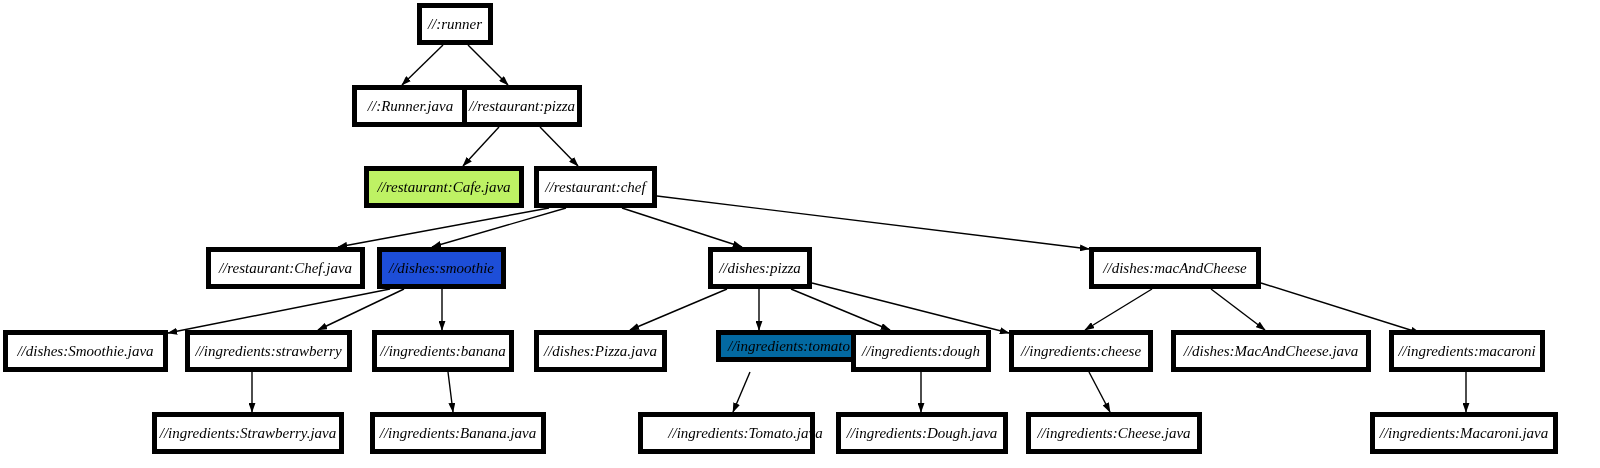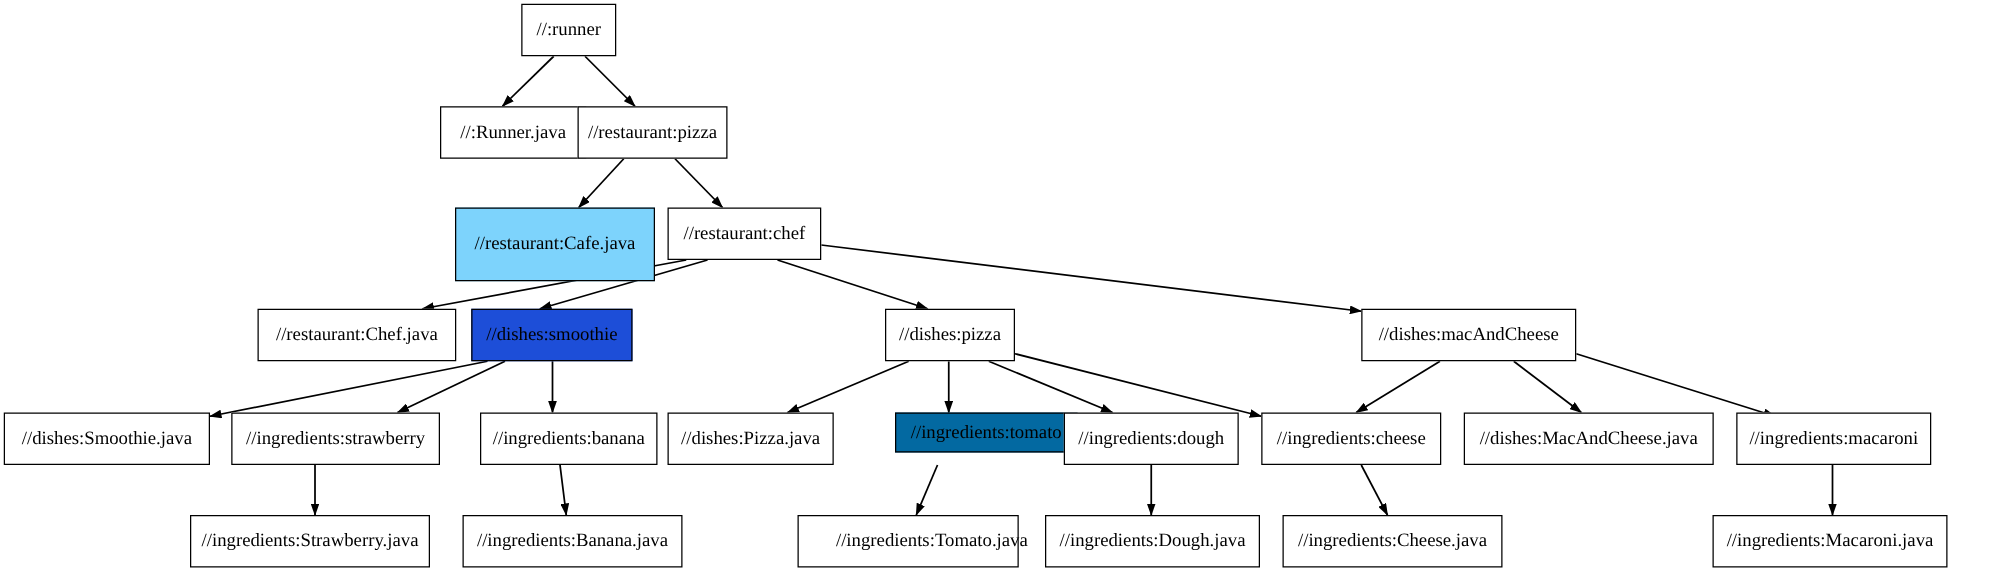--- a/index.html
+++ b/index.html
@@ -27,26 +27,27 @@
   #node-layer {
     position: absolute;
     left: 0;
     top: 0;
     width: 1600px;
     height: 468px;
   }
   .graph-node {
     position: absolute;
     box-sizing: border-box;
-    border: 1px solid #fca5a5;
+    border: 5px solid #fca5a5;
     background: #ffffff;
     display: flex;
     align-items: center;
     justify-content: center;
     white-space: nowrap;
+    font-style: italic;
   }
   .graph-node .node-label {
     font-family: "Liberation Serif", "DejaVu Serif", serif;
     font-size: 15px;
     line-height: 1;
     color: #000000;
     letter-spacing: 0px;
   }
 </style>
 </head>
@@ -91,21 +92,21 @@
   <div id="node-layer">
       <div class="graph-node" style="left: 417px; top: 3px; width: 76px; height: 42px; border-color: rgb(0, 0, 0); background: rgb(255, 255, 255);">
         <span class="node-label">//:runner</span>
       </div>
       <div class="graph-node" style="left: 352px; top: 85px; width: 117px; height: 42px; border-color: rgb(0, 0, 0); background: rgb(255, 255, 255);">
         <span class="node-label">//:Runner.java</span>
       </div>
       <div class="graph-node" style="left: 462px; top: 85px; width: 120px; height: 42px; border-color: rgb(0, 0, 0); background: rgb(255, 255, 255);">
         <span class="node-label">//restaurant:pizza</span>
       </div>
-      <div class="graph-node" style="left: 364px; top: 166px; width: 160px; height: 59px; border-color: rgb(0, 0, 0); background: #7dd3fc;">
+      <div class="graph-node" style="left: 364px; top: 166px; width: 160px; height: 42px; border-color: rgb(0, 0, 0); background: #bef264;">
         <span class="node-label">//restaurant:Cafe.java</span>
       </div>
       <div class="graph-node" style="left: 534px; top: 166px; width: 123px; height: 42px; border-color: rgb(0, 0, 0); background: rgb(255, 255, 255);">
         <span class="node-label">//restaurant:chef</span>
       </div>
       <div class="graph-node" style="left: 206px; top: 247px; width: 159px; height: 42px; border-color: rgb(0, 0, 0); background: rgb(255, 255, 255);">
         <span class="node-label">//restaurant:Chef.java</span>
       </div>
       <div class="graph-node" style="left: 377px; top: 247px; width: 129px; height: 42px; border-color: rgb(0, 0, 0); background: #1d4ed8;">
         <span class="node-label">//dishes:smoothie</span>
@@ -115,21 +116,21 @@
       </div>
       <div class="graph-node" style="left: 1089px; top: 247px; width: 172px; height: 42px; border-color: rgb(0, 0, 0); background: rgb(255, 255, 255);">
         <span class="node-label">//dishes:macAndCheese</span>
       </div>
       <div class="graph-node" style="left: 3px; top: 330px; width: 165px; height: 42px; border-color: rgb(0, 0, 0); background: rgb(255, 255, 255);">
         <span class="node-label">//dishes:Smoothie.java</span>
       </div>
       <div class="graph-node" style="left: 185px; top: 330px; width: 167px; height: 42px; border-color: rgb(0, 0, 0); background: rgb(255, 255, 255);">
         <span class="node-label">//ingredients:strawberry</span>
       </div>
-      <div class="graph-node" style="left: 372px; top: 330px; width: 142px; height: 42px; border-color: rgb(0, 0, 0); background: rgb(255, 255, 255); margin-left: 12px;">
+      <div class="graph-node" style="left: 372px; top: 330px; width: 142px; height: 42px; border-color: rgb(0, 0, 0); background: rgb(255, 255, 255);">
         <span class="node-label">//ingredients:banana</span>
       </div>
       <div class="graph-node" style="left: 534px; top: 330px; width: 133px; height: 42px; border-color: rgb(0, 0, 0); background: rgb(255, 255, 255);">
         <span class="node-label">//dishes:Pizza.java</span>
       </div>
       <div class="graph-node" style="left: 716px; top: 330px; width: 146px; height: 32px; border-color: rgb(0, 0, 0); background: #0369a1;">
         <span class="node-label">//ingredients:tomato</span>
       </div>
       <div class="graph-node" style="left: 851px; top: 330px; width: 140px; height: 42px; border-color: rgb(0, 0, 0); background: rgb(255, 255, 255);">
         <span class="node-label">//ingredients:dough</span>

